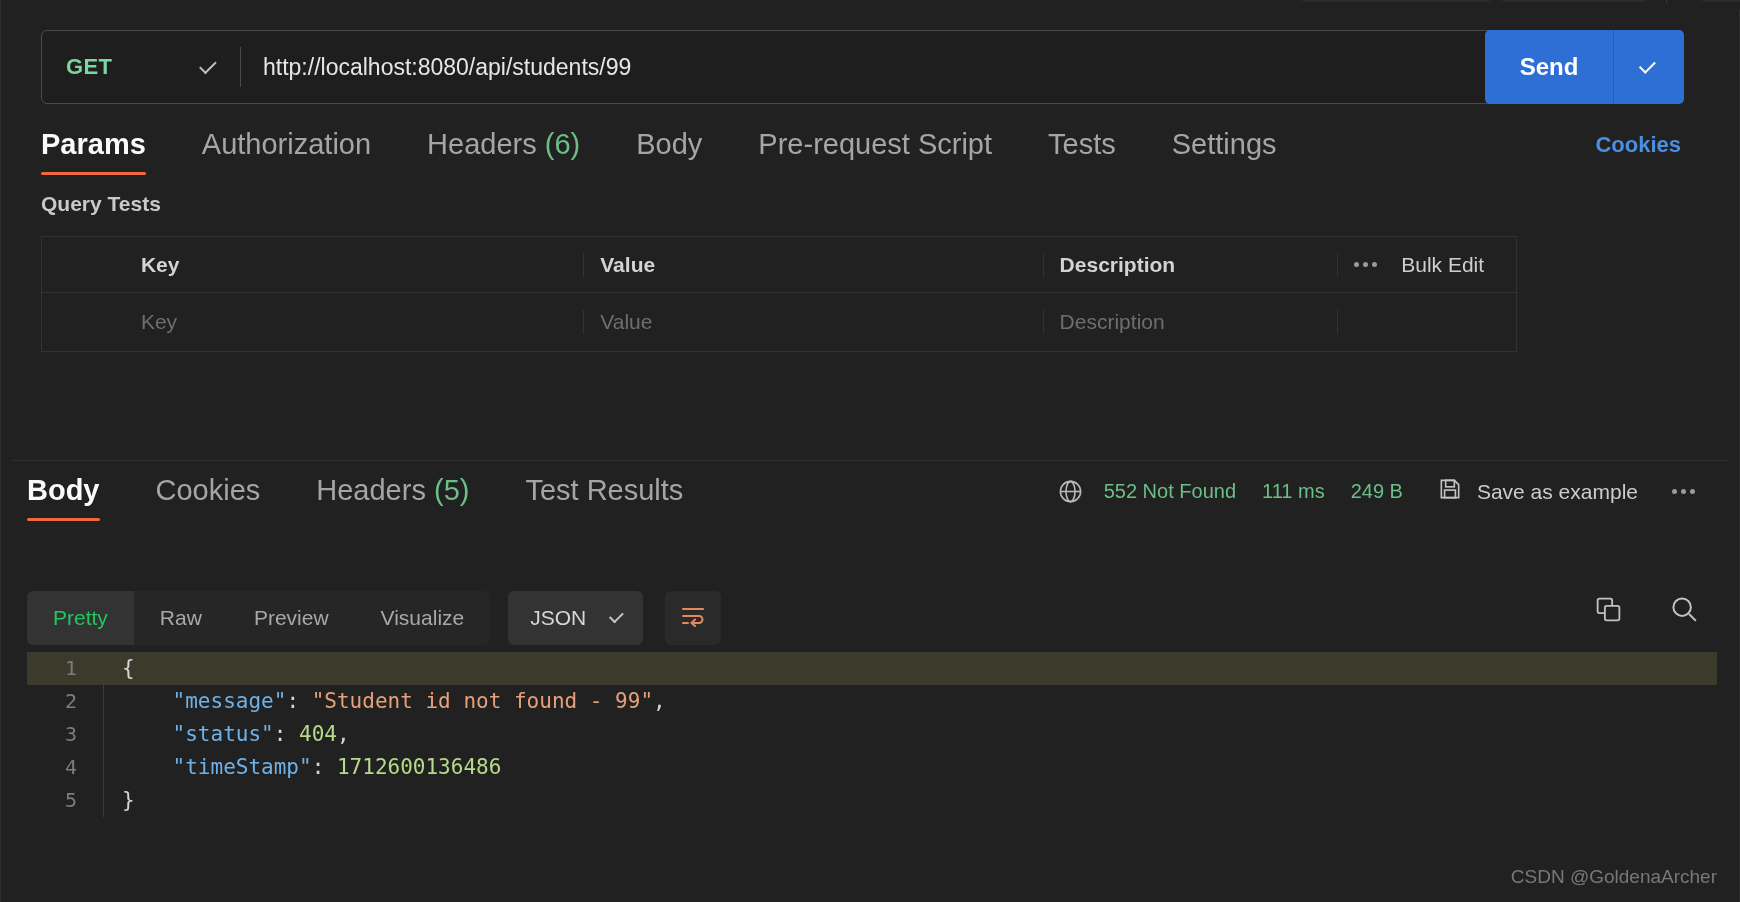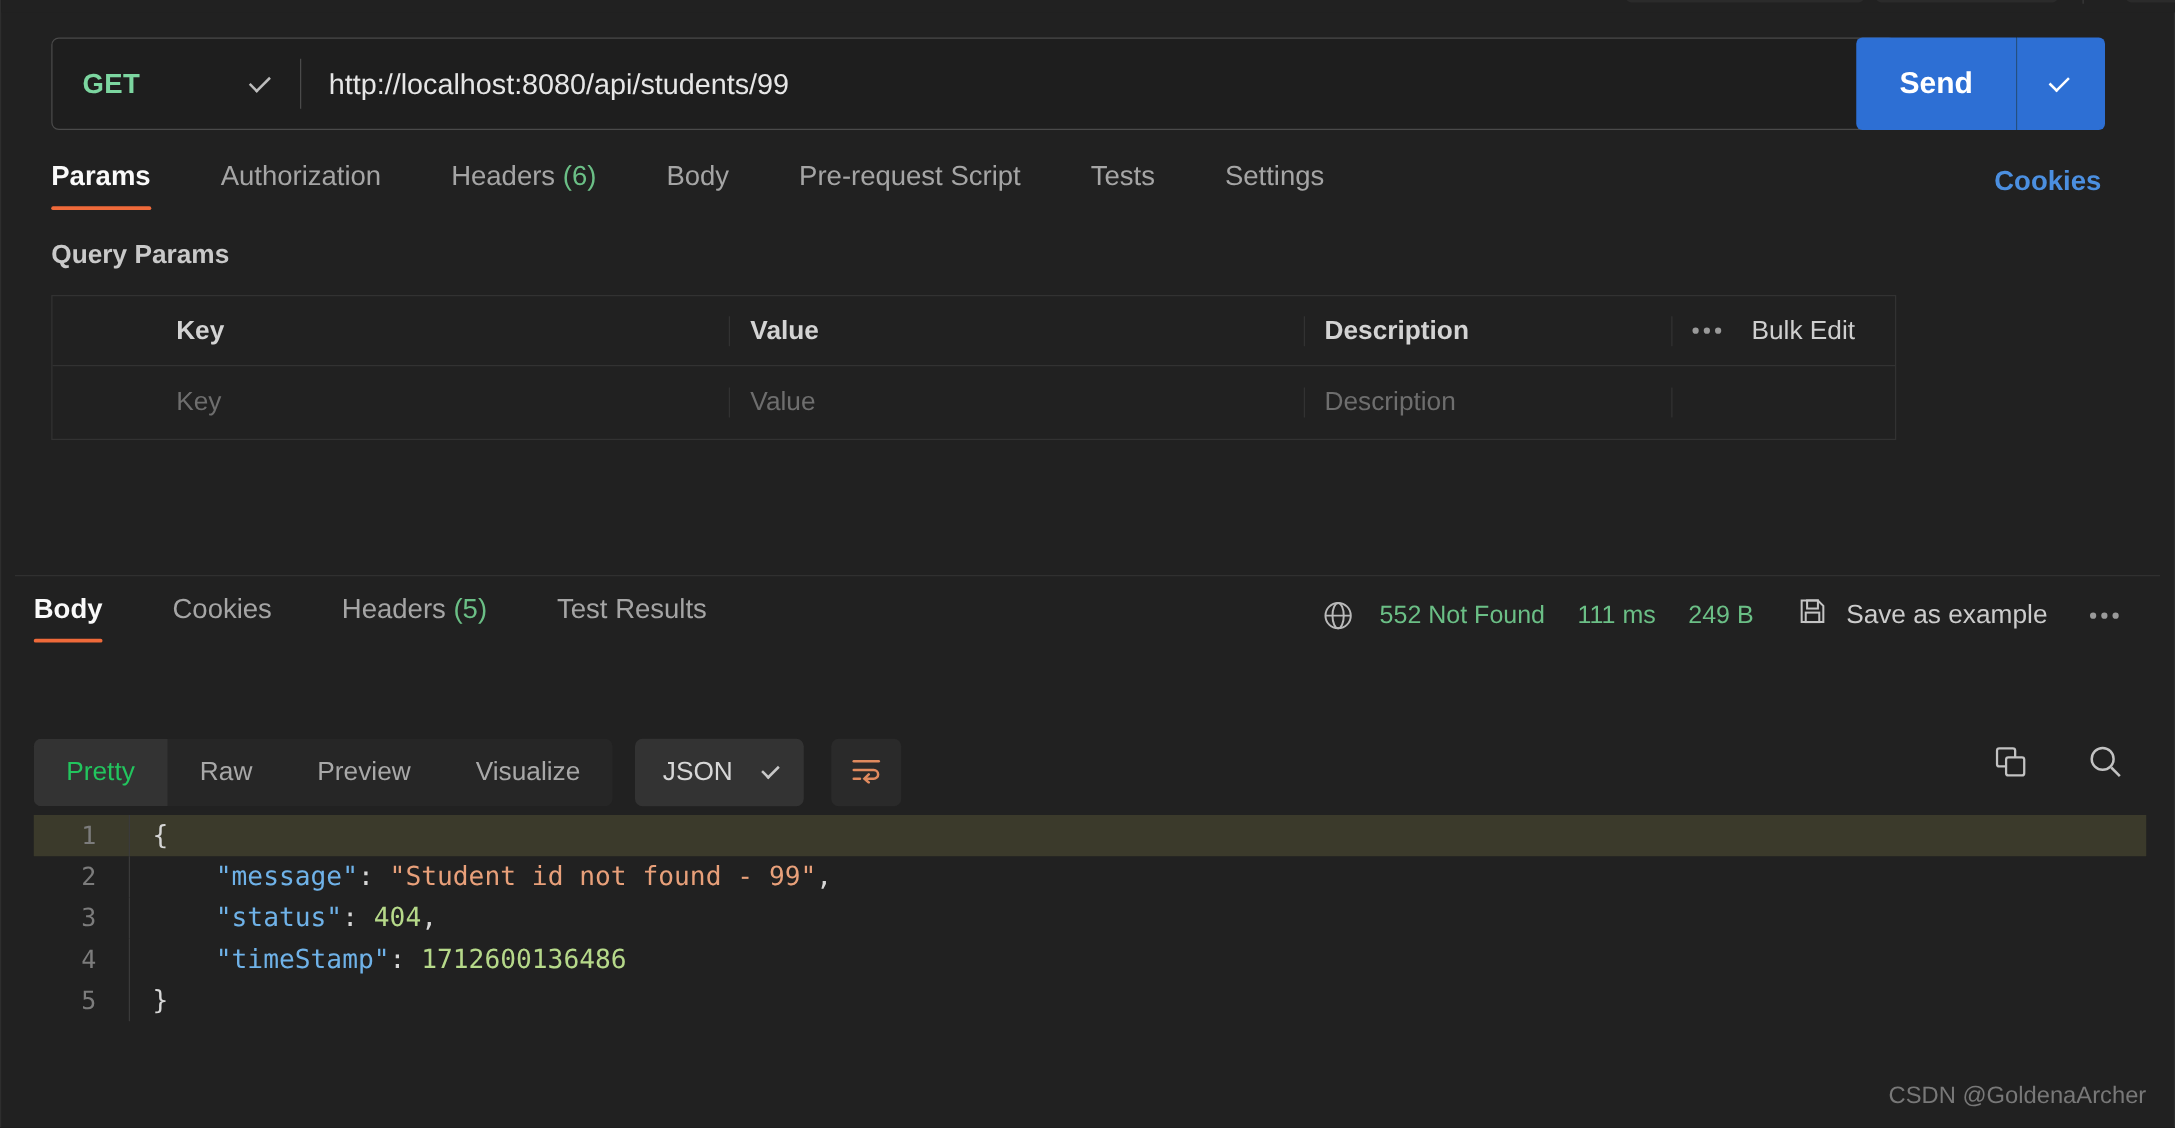--- a/index.html
+++ b/index.html
@@ -93,21 +93,21 @@
   .send-caret .chev { border-color: #fff; width: 15px; height: 9px; }
 
   
   .req-tabs {
     position: absolute; left: 40px; top: 128px;
     display: flex; align-items: flex-start; gap: 0;
   }
   .tab {
     position: relative;
     padding: 0 28px 14px 0;
-    color: #a5a5a5; font-size: 22px;
+    color: #a5a5a5; font-size: 29px;
     cursor: pointer; white-space: nowrap;
   }
   .tab + .tab { padding-left: 28px; }
   .tab.active { color: #fafafa; font-weight: 600; }
   .tab.active::after {
     content: ""; position: absolute; left: 0; bottom: 0;
     width: calc(100% - 28px); height: 3px; background: #ef6a3a; border-radius: 2px;
   }
   .tab .cnt { color: #6bbf86; }
 
@@ -283,21 +283,21 @@
     </div>
     <div class="tab">
       <span>Tests</span>
     </div>
     <div class="tab">
       <span>Settings</span>
     </div>
   </div>
   <div class="cookies-link">Cookies</div>
 
-  <div class="qp-title">Query Params</div>
+  <div class="qp-title">Query Tests</div>
   <div class="qp-table">
     <div class="qp-row head">
       <div class="qp-cell checkcol"></div>
       <div class="qp-cell key">
         <span class="qp-head-text">Key</span>
       </div>
       <div class="qp-cell val">
         <span class="qp-head-text">Value</span>
       </div>
       <div class="qp-cell desc">

